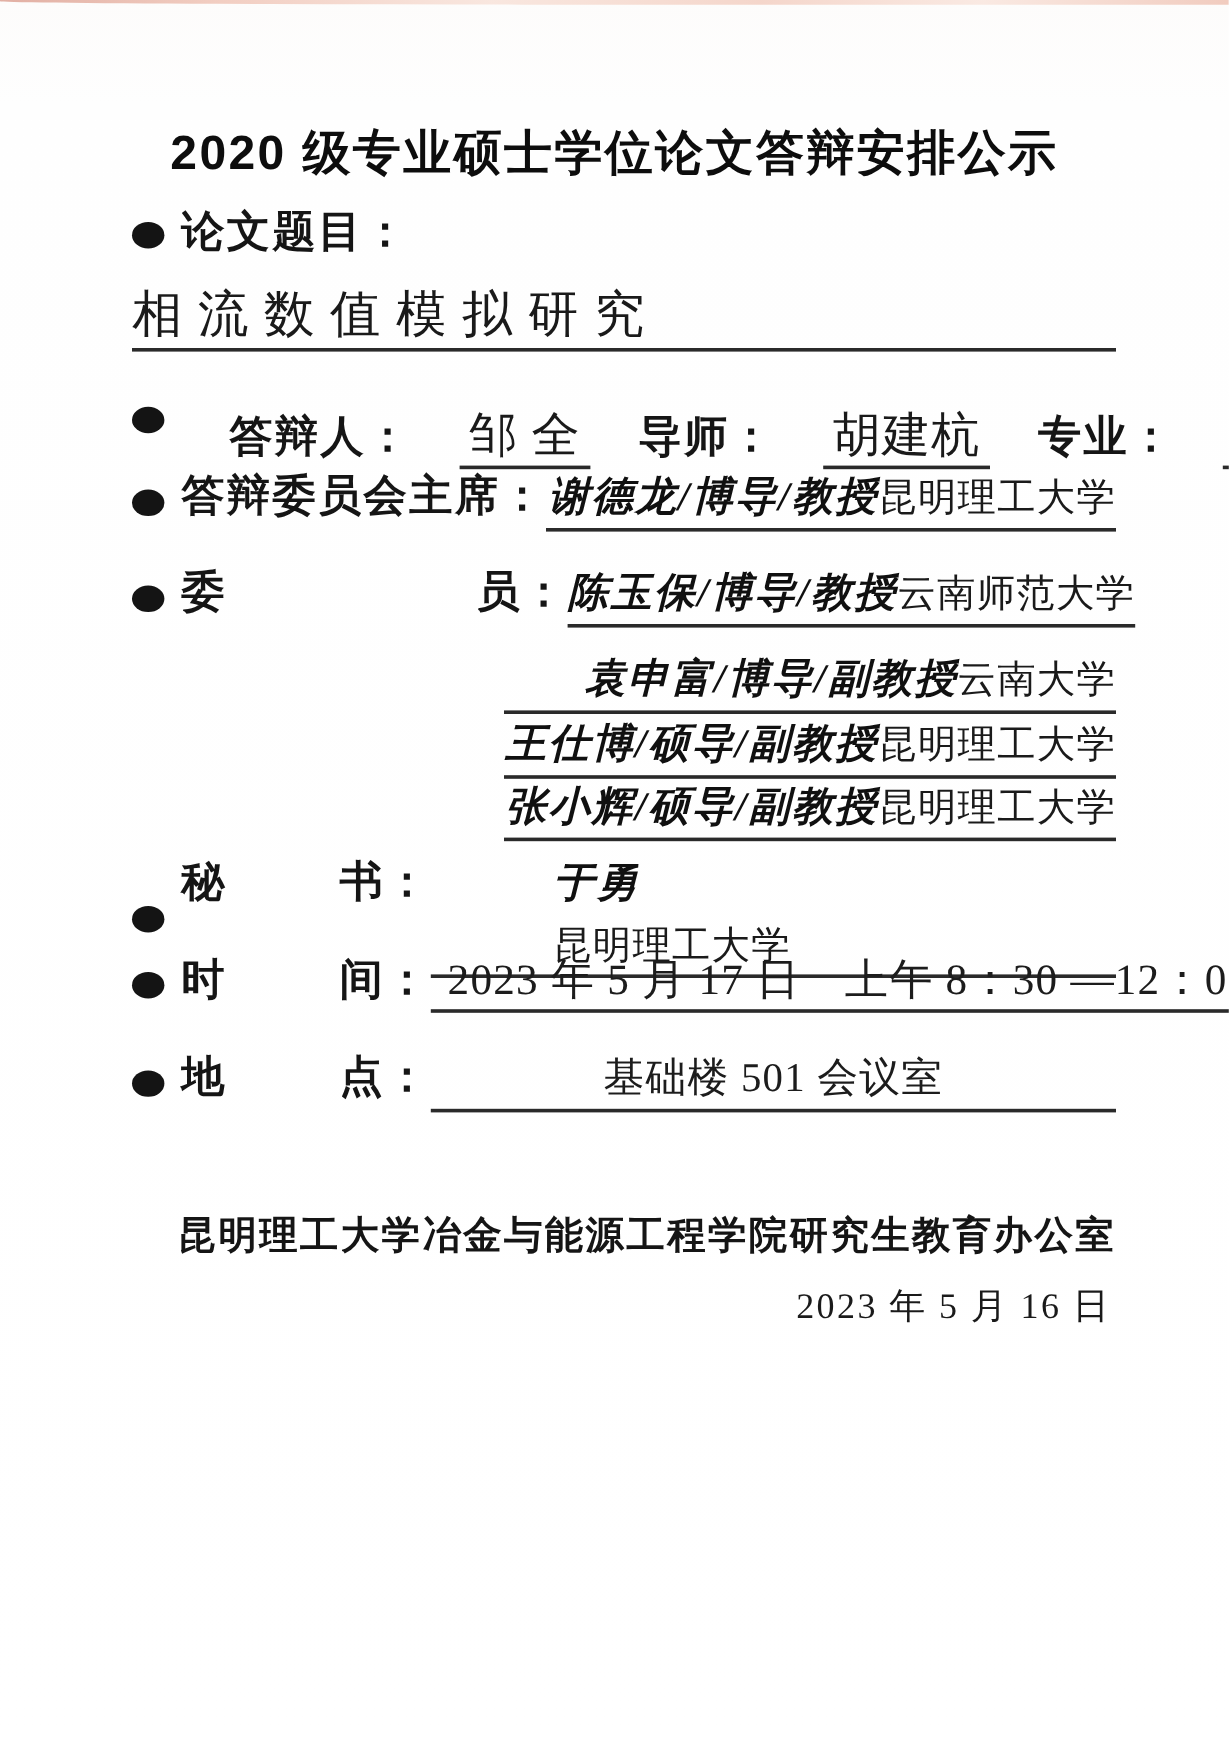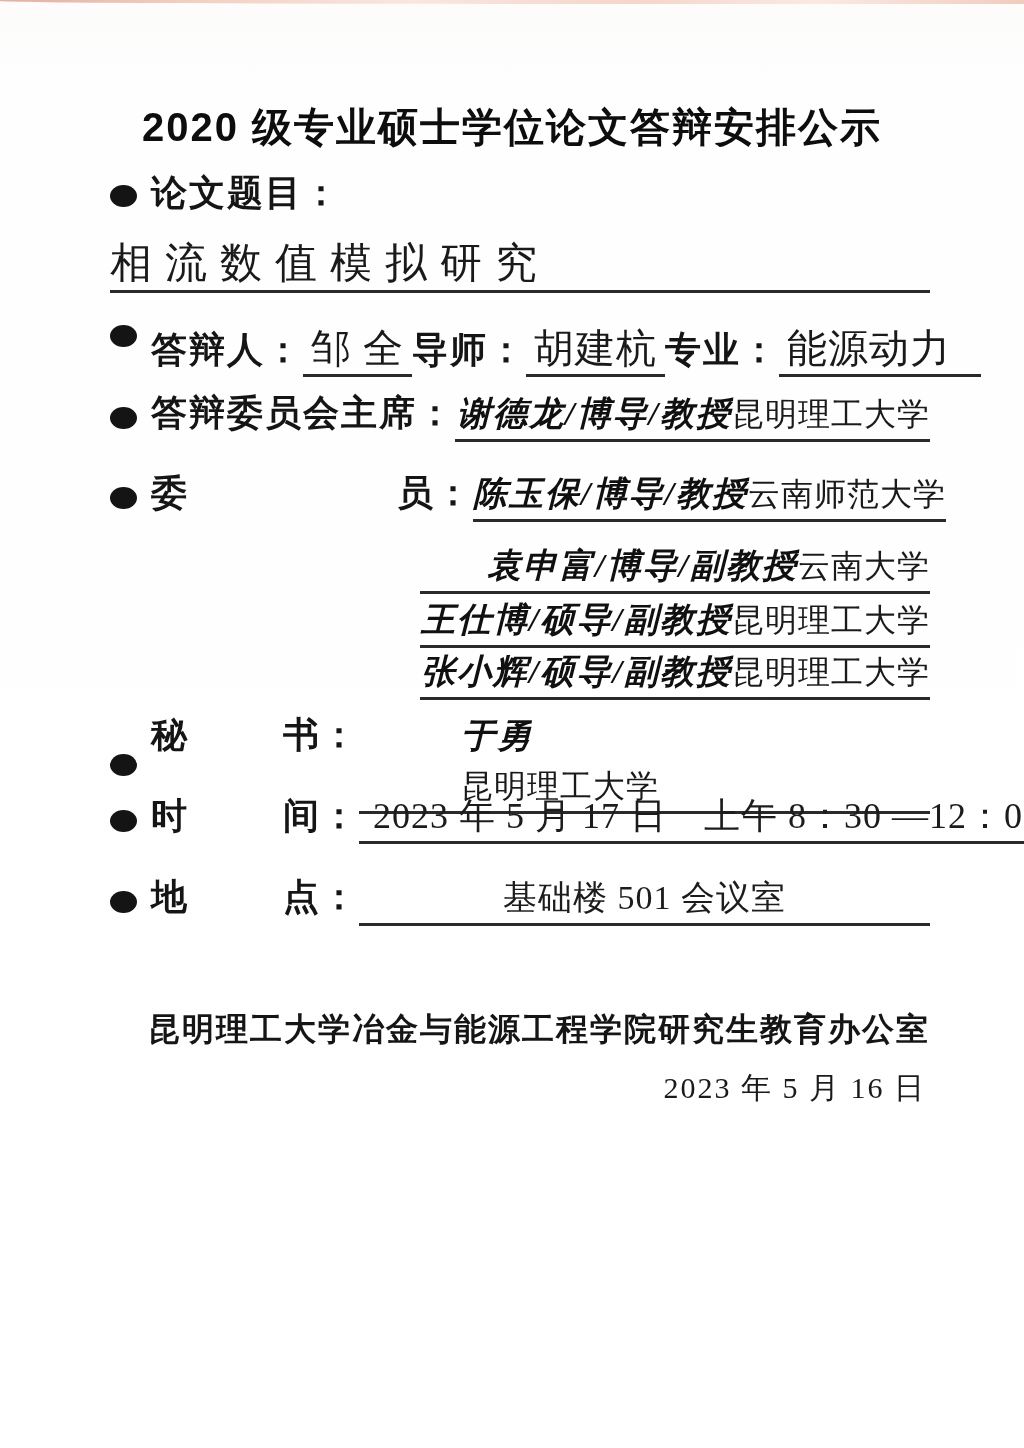--- a/index.html
+++ b/index.html
@@ -54,21 +54,21 @@
   .r-thesis1{top:168px;}
   .r-thesis1 .val{line-height:52px;padding-left:8px;}
   .r-thesis2{top:236px;}
   .r-thesis2 .val2{
     display:block;width:100%;
     font-size:42px;letter-spacing:13px;line-height:54px;
     border-bottom:3px solid #2a2a2a;
   }
 
   
-  .r-cand{top:288px;}
+  .r-cand{top:302px;gap:40px;}
   .r-cand .useg{line-height:50px;padding:0 8px;margin-top:36px;}
   .r-cand .useg-last{padding-right:30px;}
 
   
   .r-chair{top:388px;}
   .content{
     display:flex;align-items:baseline;justify-content:flex-end;
     line-height:50px;
   }
 

